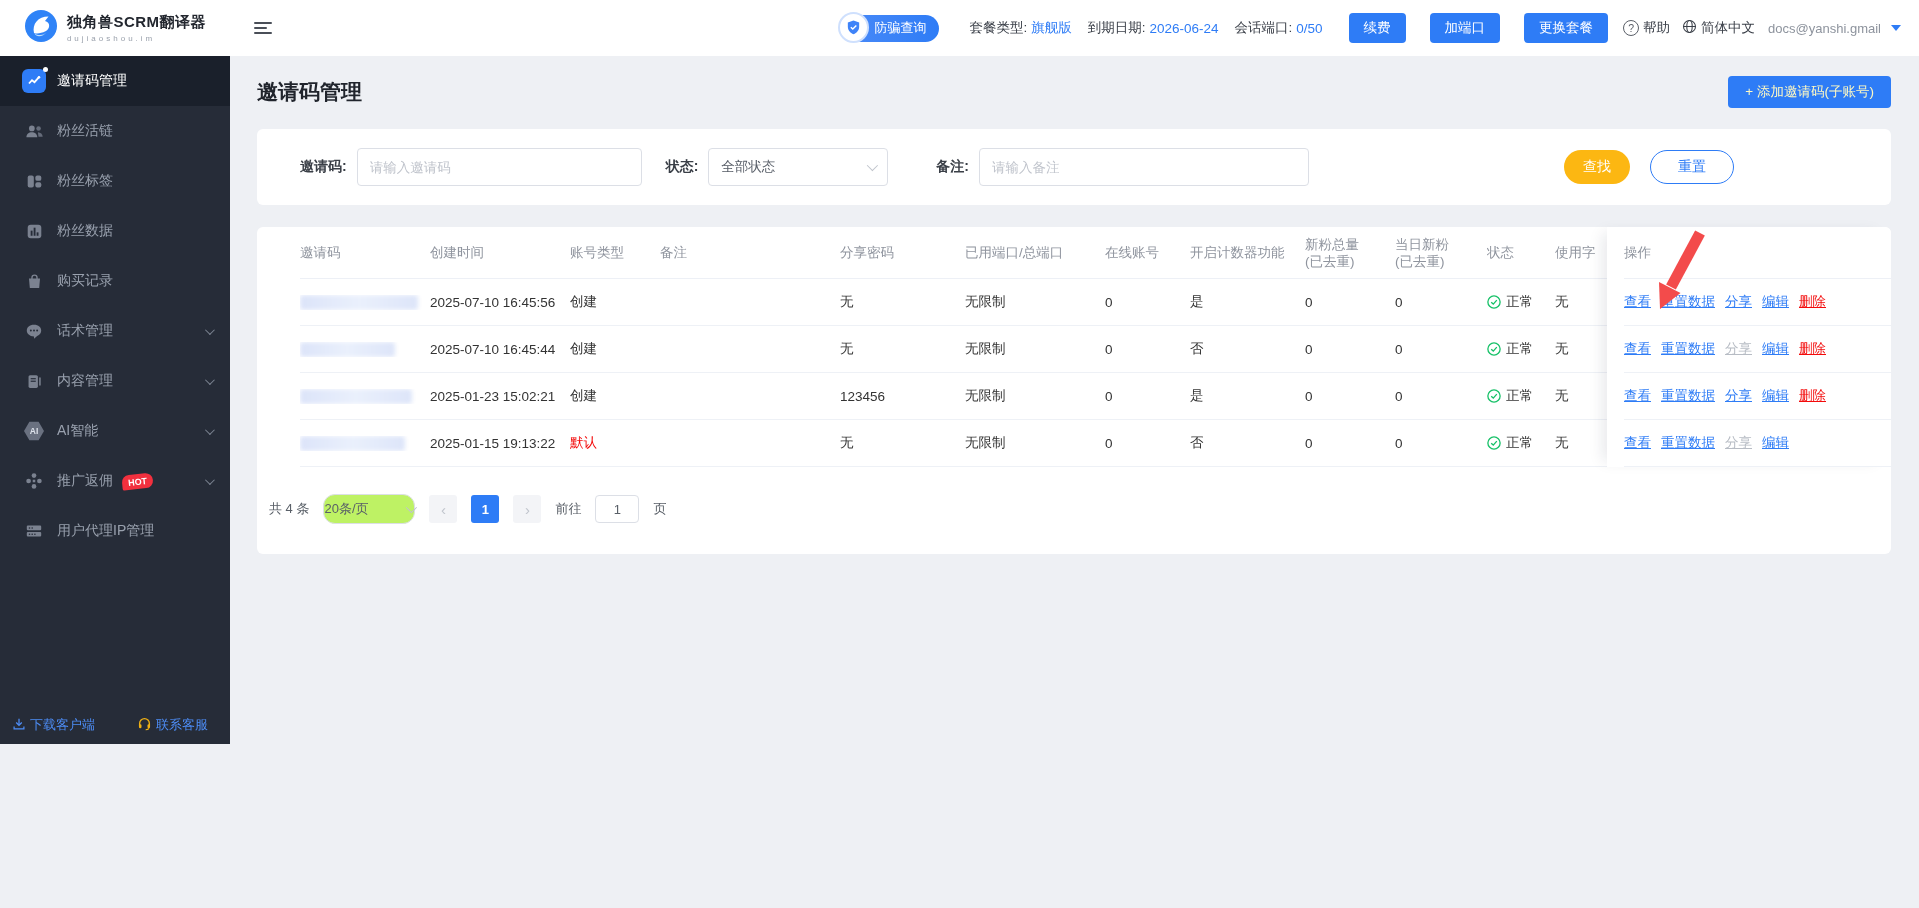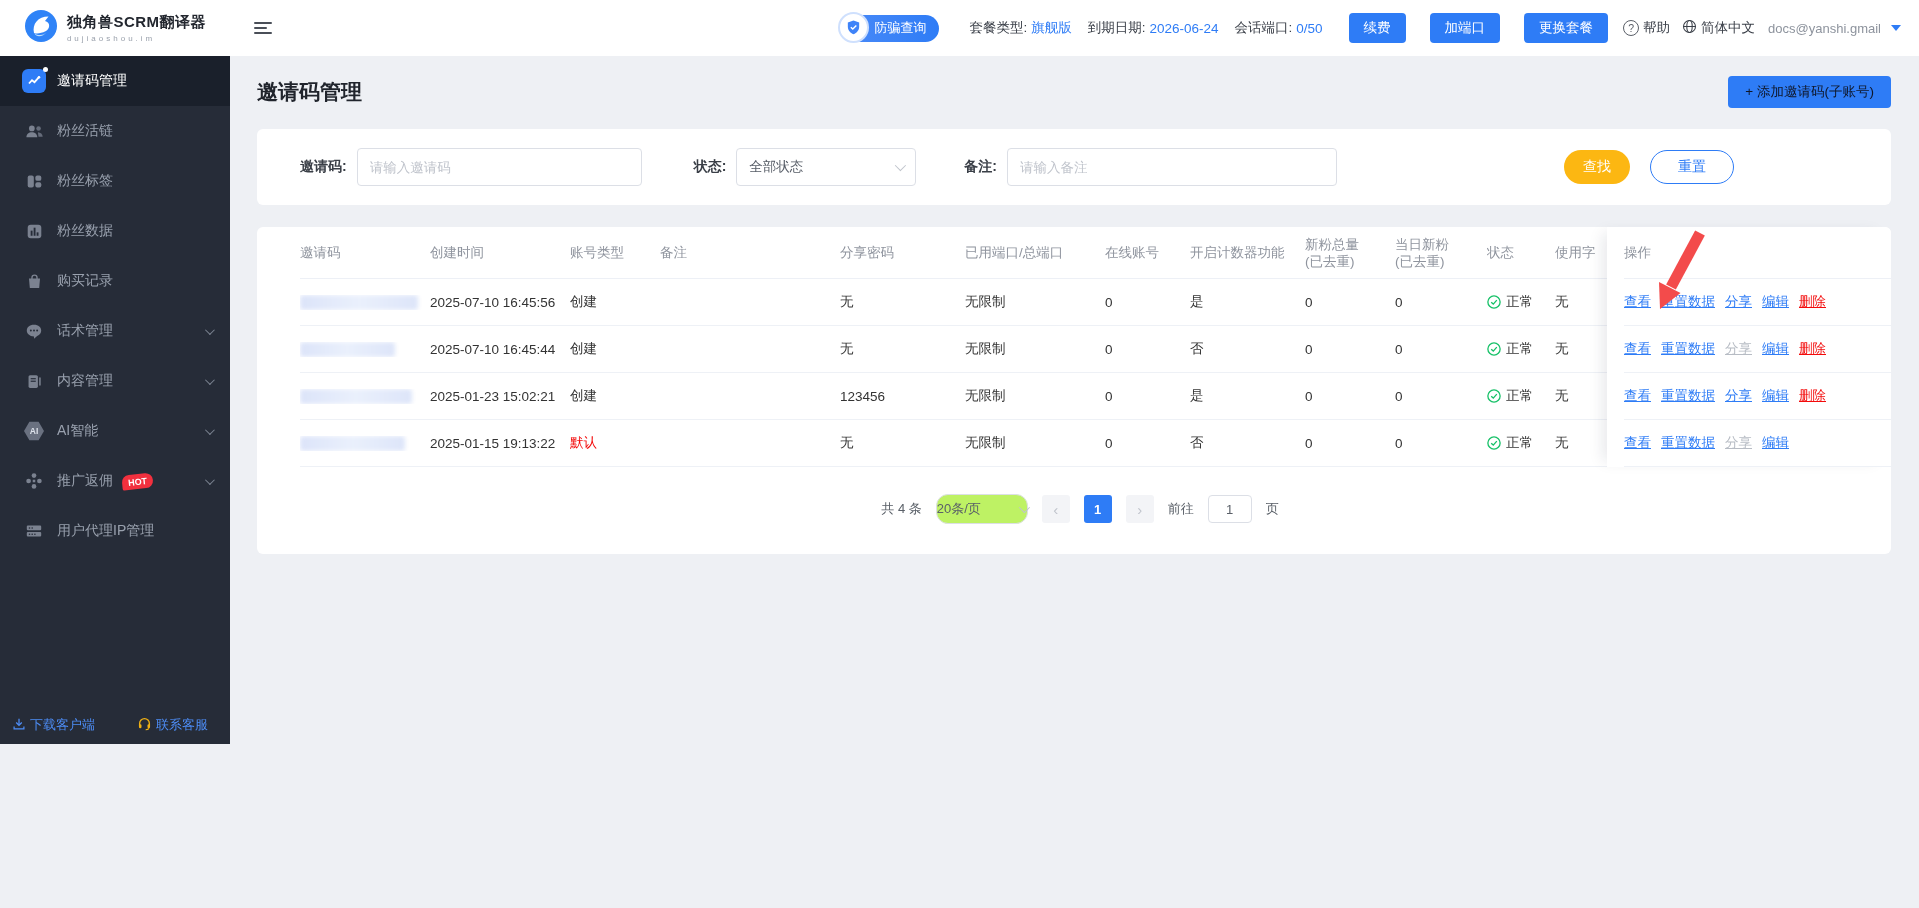--- a/index.html
+++ b/index.html
@@ -55,21 +55,21 @@
   .hot { display:inline-block; background:#f2303e; color:#fff; font-size:9px; font-weight:bold;
     padding:2.5px 6px; border-radius:9px 9px 9px 2px; margin-left:9px; transform:rotate(-6deg); }
   .side-footer { position:absolute; bottom:10px; left:0; width:230px; display:flex;
     justify-content:space-between; padding:0 22px 0 12px; }
   .sf-link { display:flex; align-items:center; gap:4px; color:#4d8df6; font-size:13px; cursor:pointer; }
 
   
   .main { position:absolute; left:230px; top:56px; right:0; bottom:0; }
   .page-head { display:flex; align-items:center; justify-content:space-between; margin:20px 28px 0 27px; }
   .page-title { font-size:21px; font-weight:bold; color:#20242c; }
-  .add-btn { height:32px; padding:0 17px; background:#2e7cf6; color:#0f172a; border:none; border-radius:4px;
+  .add-btn { height:32px; padding:0 17px; background:#2e7cf6; color:#fef9c3; border:none; border-radius:4px;
     font-size:13.5px; cursor:pointer; font-family:inherit; }
 
   .filter-card { margin:21px 28px 0 27px; height:76px; background:#fff; border-radius:6px;
     display:flex; align-items:center; padding:0 157px 0 43px; }
   .f-label { font-size:14px; font-weight:bold; color:#3a3f47; white-space:nowrap; margin-right:10px; }
   .f-input { height:38px; border:1px solid #dcdfe6; border-radius:4px; padding:0 12px; font-size:13.5px;
     color:#333; font-family:inherit; outline:none; background:#fff; }
   .f-input::placeholder { color:#c0c4cc; }
   .f-select { width:180px; height:38px; border:1px solid #dcdfe6; border-radius:4px; padding:0 12px;
     font-size:13.5px; color:#565c66; display:flex; align-items:center; justify-content:space-between;
@@ -100,21 +100,21 @@
     padding-left:17px; z-index:2; }
   .ops-head { height:52px; display:flex; align-items:center; color:#8f949e; font-size:13.5px;
     border-bottom:1px solid #edf0f6; }
   .ops-row { height:47px; display:flex; align-items:center; gap:10px; border-bottom:1px solid #eef1f6; }
   a.op { color:#2e7cf6; font-size:13.5px; text-decoration:underline; cursor:pointer; }
   a.op.disabled { color:#b7bcc4; }
   a.op.danger { color:#f30b0b; }
   .red-arrow { position:absolute; left:1393px; top:2px; z-index:6; pointer-events:none; }
 
   .pager { position:absolute; left:0; right:0; bottom:30px; display:flex; align-items:center;
-    justify-content:center; gap:14px; font-size:13px; color:#5a6068;margin-left:12px; }
+    justify-content:flex-start; gap:14px; font-size:13px; color:#5a6068;margin-left:12px; }
   .pg-size { width:92px; height:30px; border:1px solid #dcdfe6; border-radius:12px; background:#bef264;
     display:flex; align-items:center; justify-content:space-between; padding:0 0; cursor:pointer; }
   .pg-btn { width:28px; height:28px; background:#f3f4f7; border:none; border-radius:3px; color:#c0c4cc;
     font-size:15px; cursor:pointer; display:flex; align-items:center; justify-content:center; }
   .pg-cur { width:28px; height:28px; background:#2e7cf6; border-radius:3px; color:#fff; font-size:13px;
     font-weight:bold; display:flex; align-items:center; justify-content:center; cursor:pointer; }
   .pg-goto { width:44px; height:28px; border:1px solid #dcdfe6; border-radius:4px; text-align:center;
     font-size:13px; color:#5a6068; font-family:inherit; outline:none; }
 </style>
 </head>
@@ -328,21 +328,21 @@
 
   <main class="main">
     <div class="page-head">
       <h1 class="page-title">邀请码管理</h1>
       <button class="add-btn">+ 添加邀请码(子账号)</button>
     </div>
 
     <section class="filter-card">
       <span class="f-label">邀请码:</span>
       <input class="f-input" style="width: 285px;" placeholder="请输入邀请码">
-      <span class="f-label" style="margin-left:52px">状态:</span>
+      <span class="f-label" style="margin-left:24px">状态:</span>
       <span class="f-select">
         <span>全部状态</span>
         <span class="sel-chev"></span>
       </span>
       <span class="f-label" style="margin-left:48px">备注:</span>
       <input class="f-input" style="width: 330px;" placeholder="请输入备注">
       <span class="spacer"></span>
       <button class="btn-find">查找</button>
       <button class="btn-reset">重置</button>
     </section>

